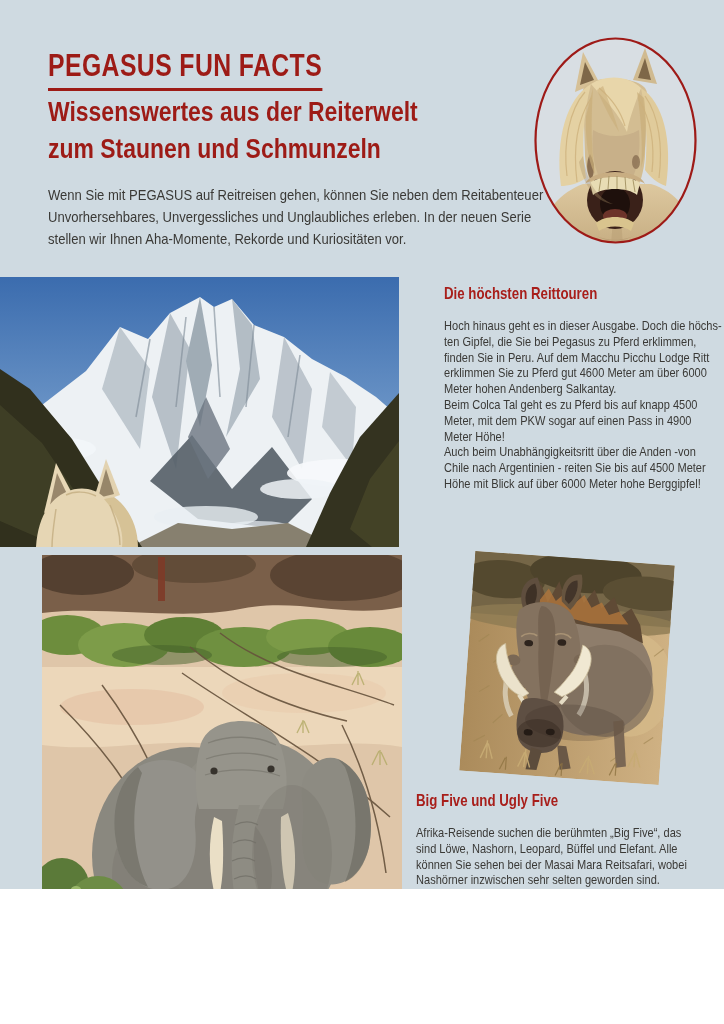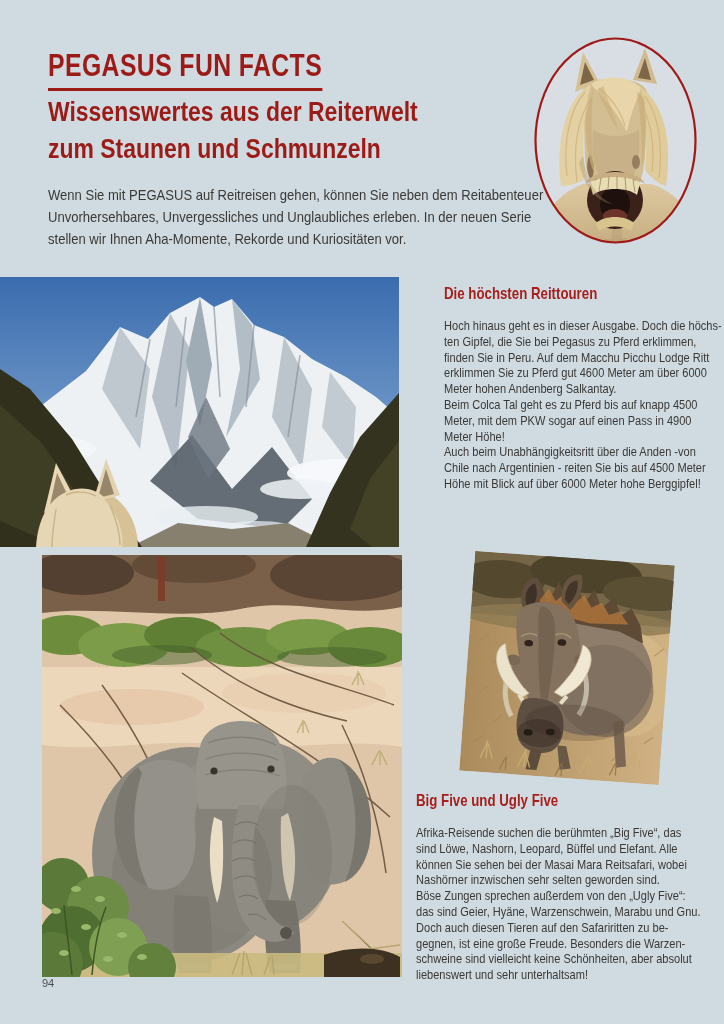--- a/index.html
+++ b/index.html
@@ -1,18 +1,18 @@
 <!DOCTYPE html>
 <html lang="de"><head>
 <meta charset="utf-8">
 <style>
   html,body{margin:0;padding:0;}
   body{font-family:"Liberation Sans",sans-serif;}
   .page{
-    position:relative;width:724px;height:1024px;overflow:hidden;
+    position:relative;width:724px;height:889px;overflow:hidden;
     background:var(--bg,#cfdae1);
   }
   
   .title{
     position:absolute;left:48px;top:48px;margin:0;
     font-size:31px;font-weight:bold;letter-spacing:.5px;
     color:var(--title-red,#9d1b16);
     border-bottom:3px solid var(--title-red,#9d1b16);
     padding-bottom:4px;display:inline-block;white-space:nowrap;
     transform:scaleX(.80);transform-origin:0 0;

